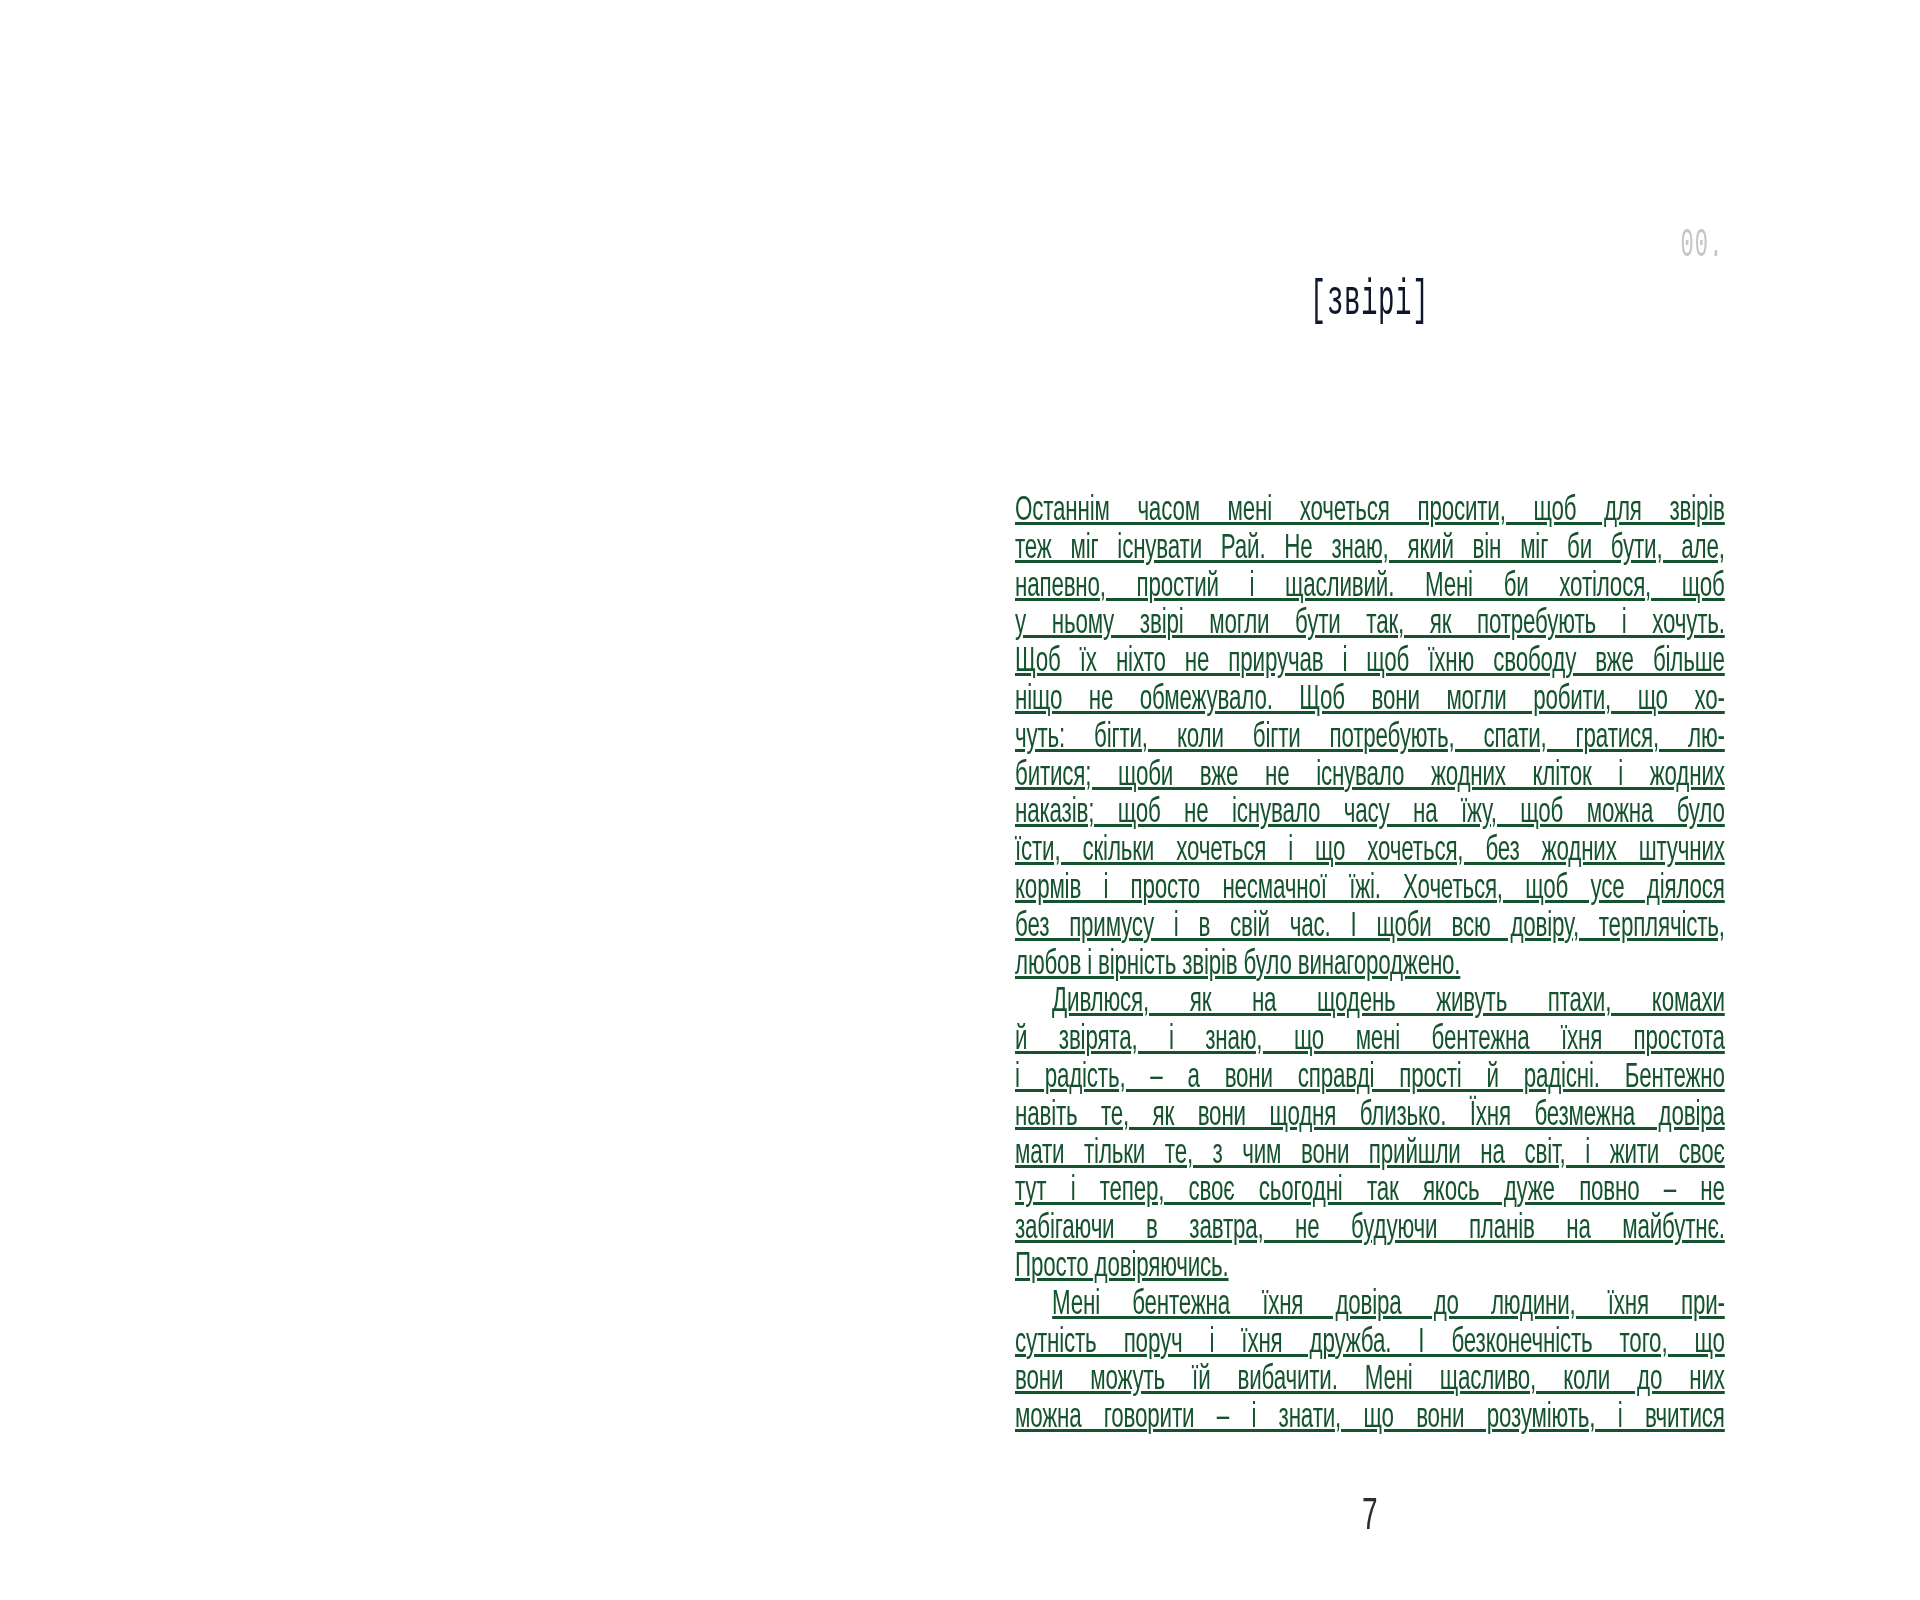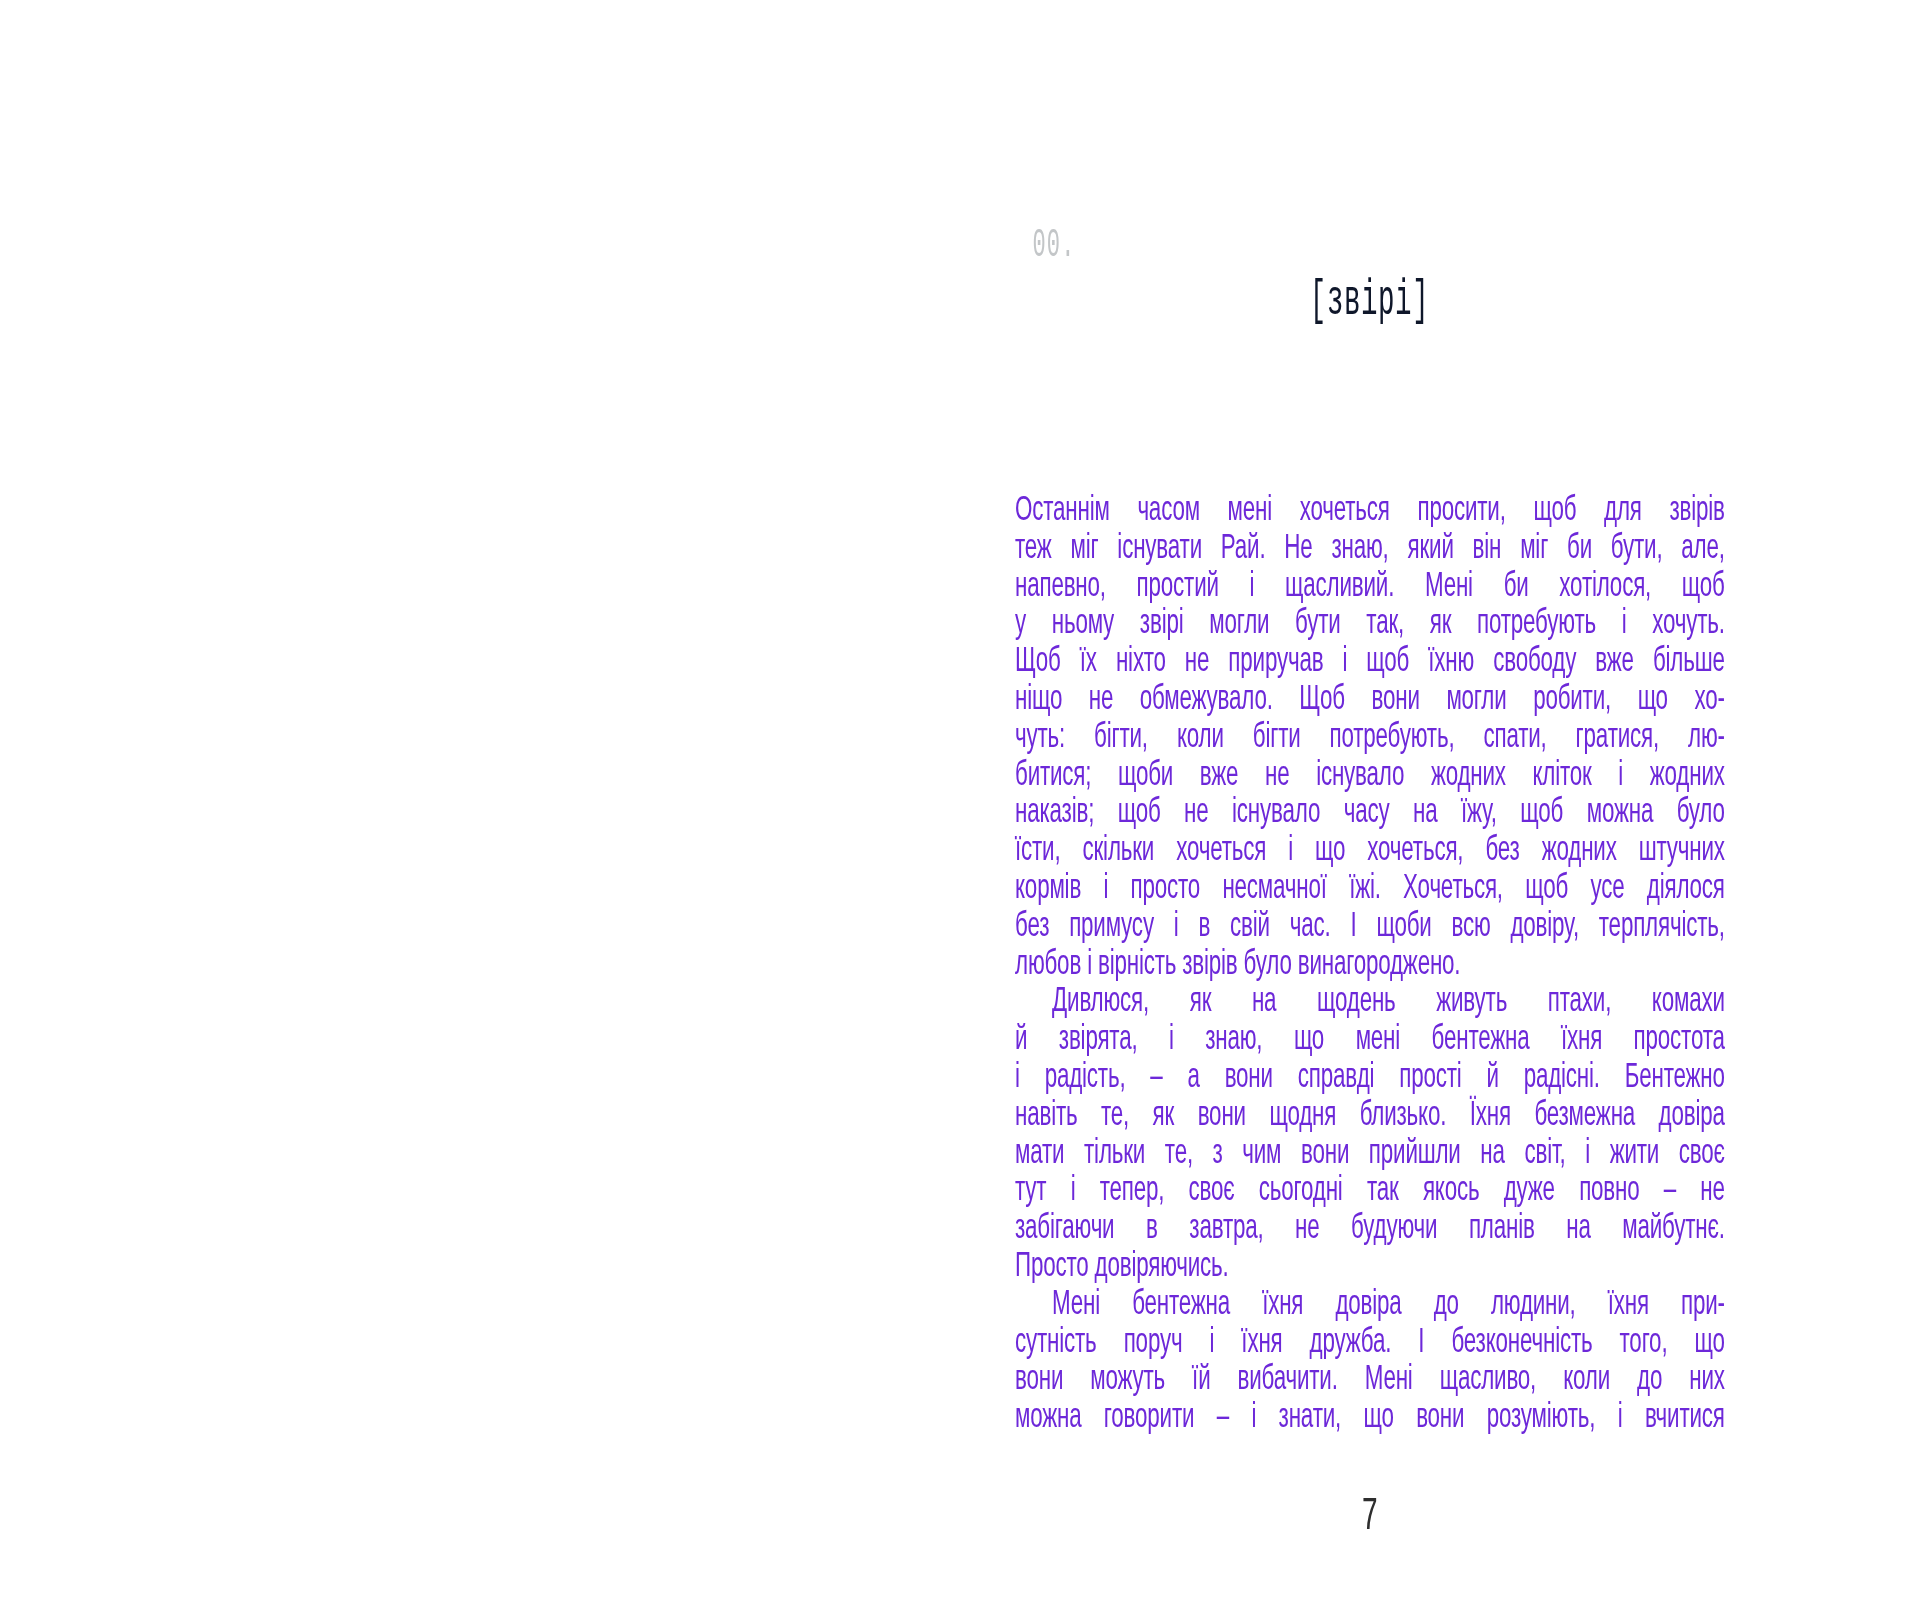--- a/index.html
+++ b/index.html
@@ -18,23 +18,23 @@
     left: 1015px;
     top: 0;
     width: 710px;
     height: 1600px;
   }
 
   
   .chapter-number {
     position: absolute;
     top: 226px;
-    left: 0;
+    left: 16px;
     width: 710px;
-    text-align: left;
+    text-align: right;
     color: #c3c6c8;
   }
   .chapter-number .scale {
     display: inline-block;
     transform: scaleX(0.55);
     font-family: "Liberation Mono", monospace;
     font-size: 40px;
     line-height: 40px;
     letter-spacing: 2px;
   }
@@ -56,21 +56,22 @@
     line-height: 62px;
     letter-spacing: 1px;
   }
 
   
   .body-text {
     position: absolute;
     top: 489px;
     left: 0;
     width: 710px;
-    color: #6d28d9;
+    color: #14532d;
+    text-decoration: underline;
   }
   .bline {
     width: 1109px;               
     transform: scaleX(0.64);
     transform-origin: 0 0;
     height: 37.8px;
     line-height: 37.8px;
     font-size: 35px;
     letter-spacing: -0.3px;
     white-space: normal;

